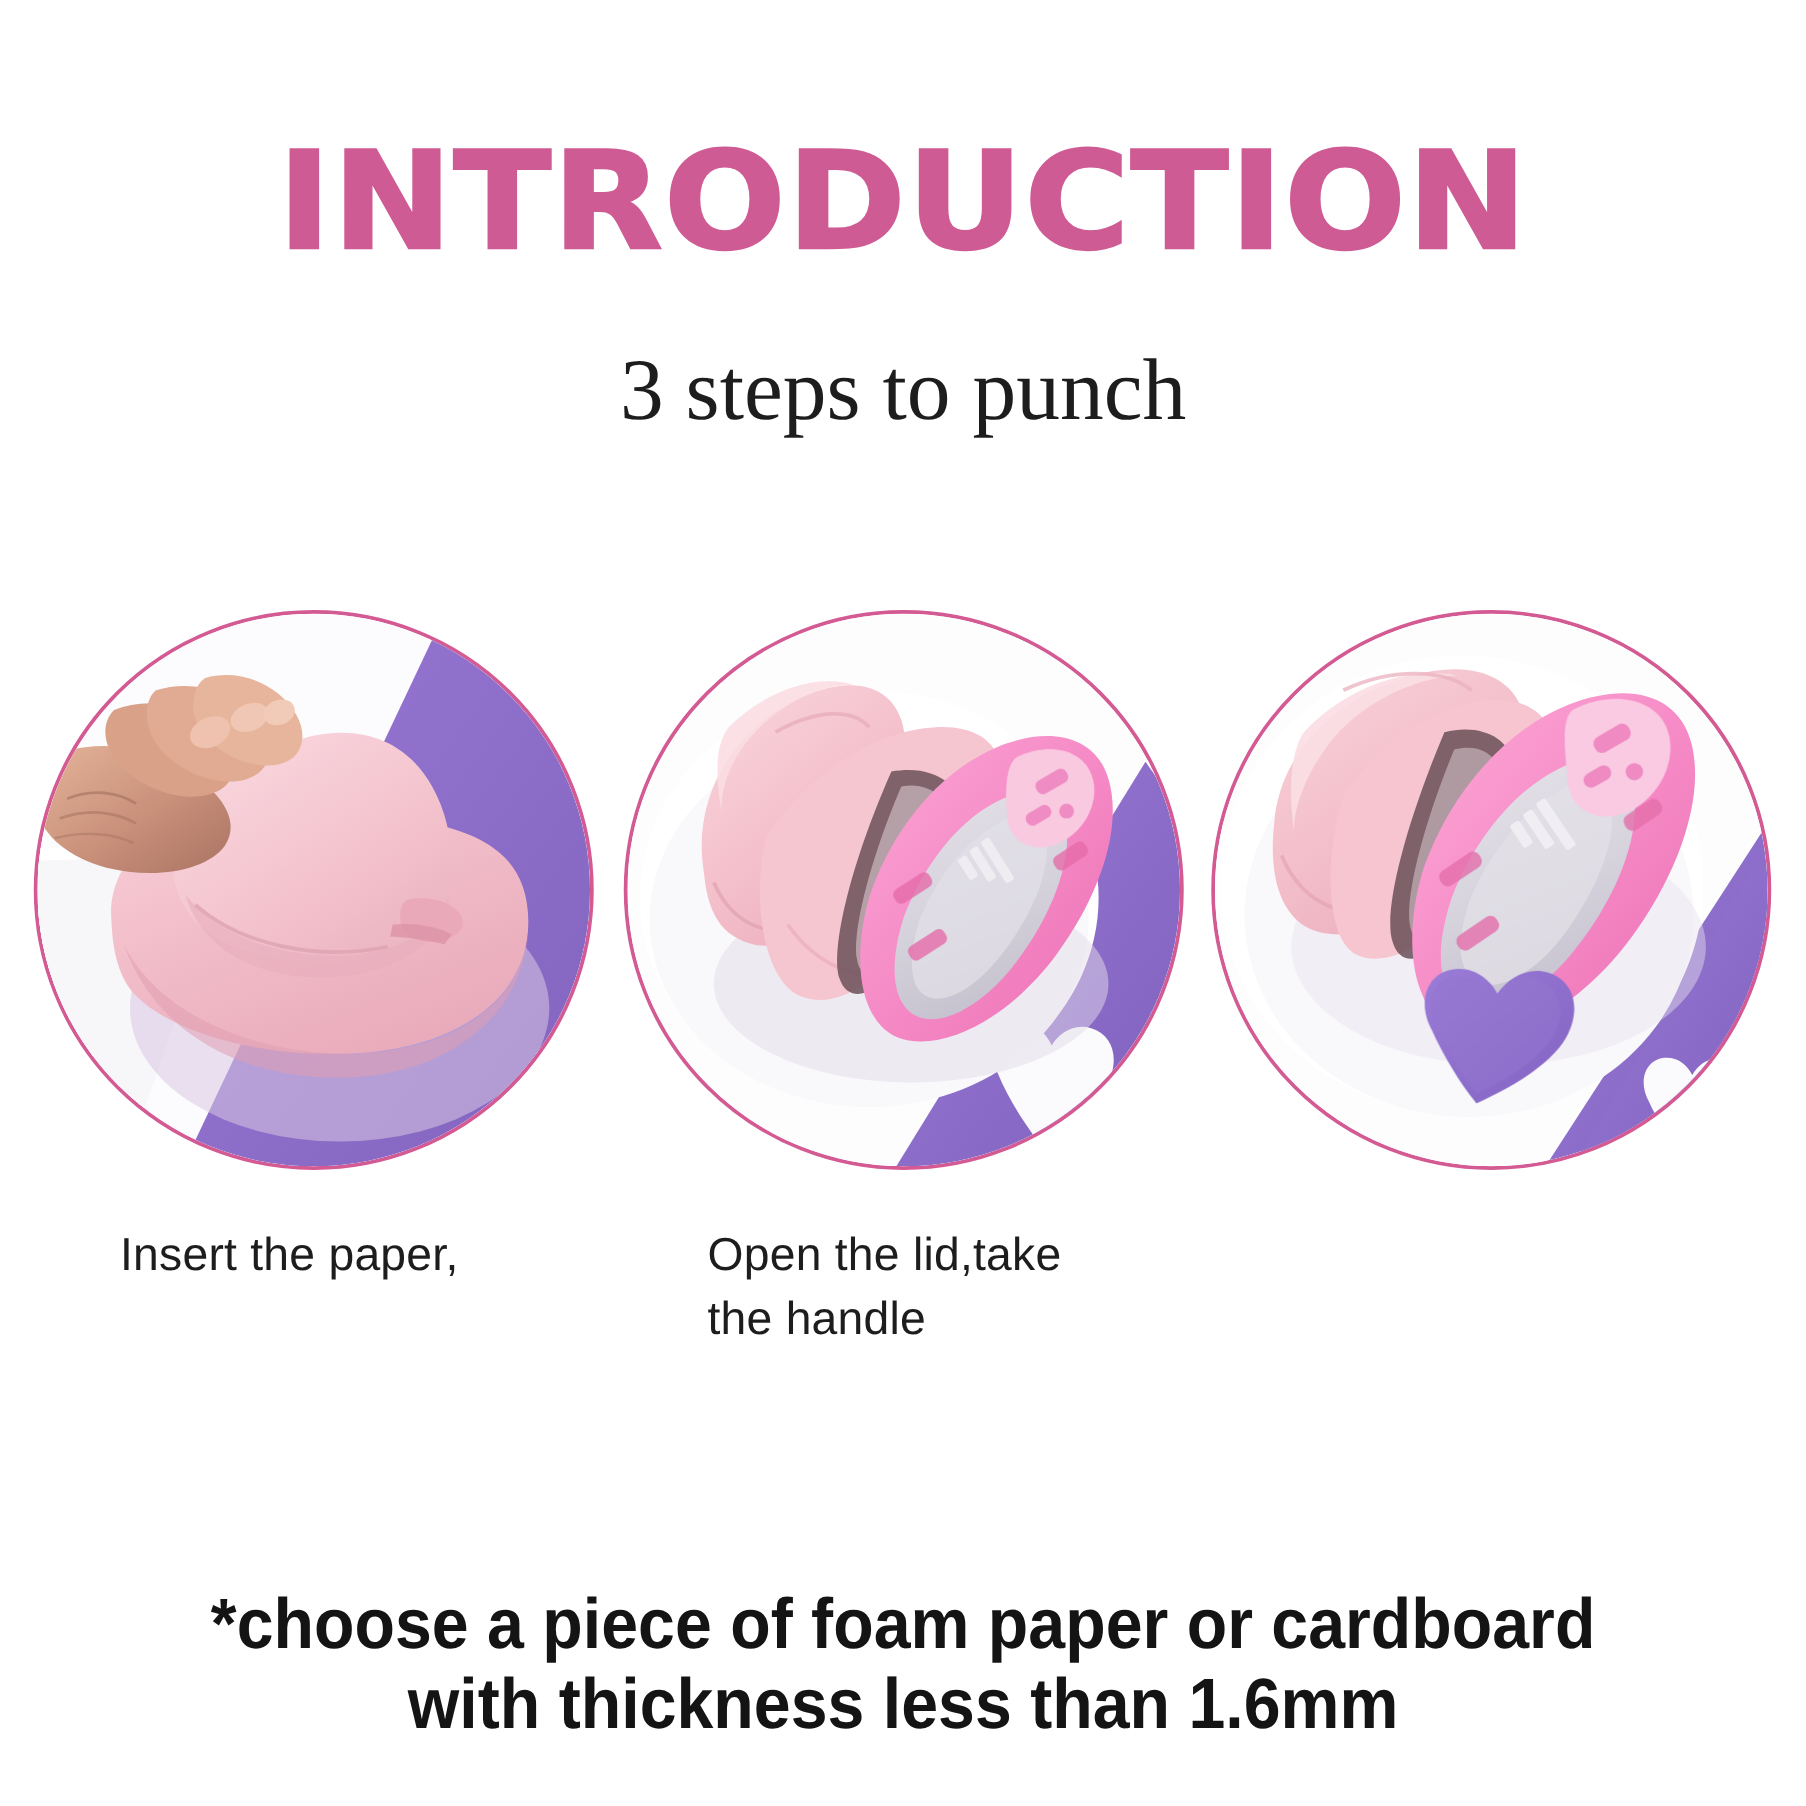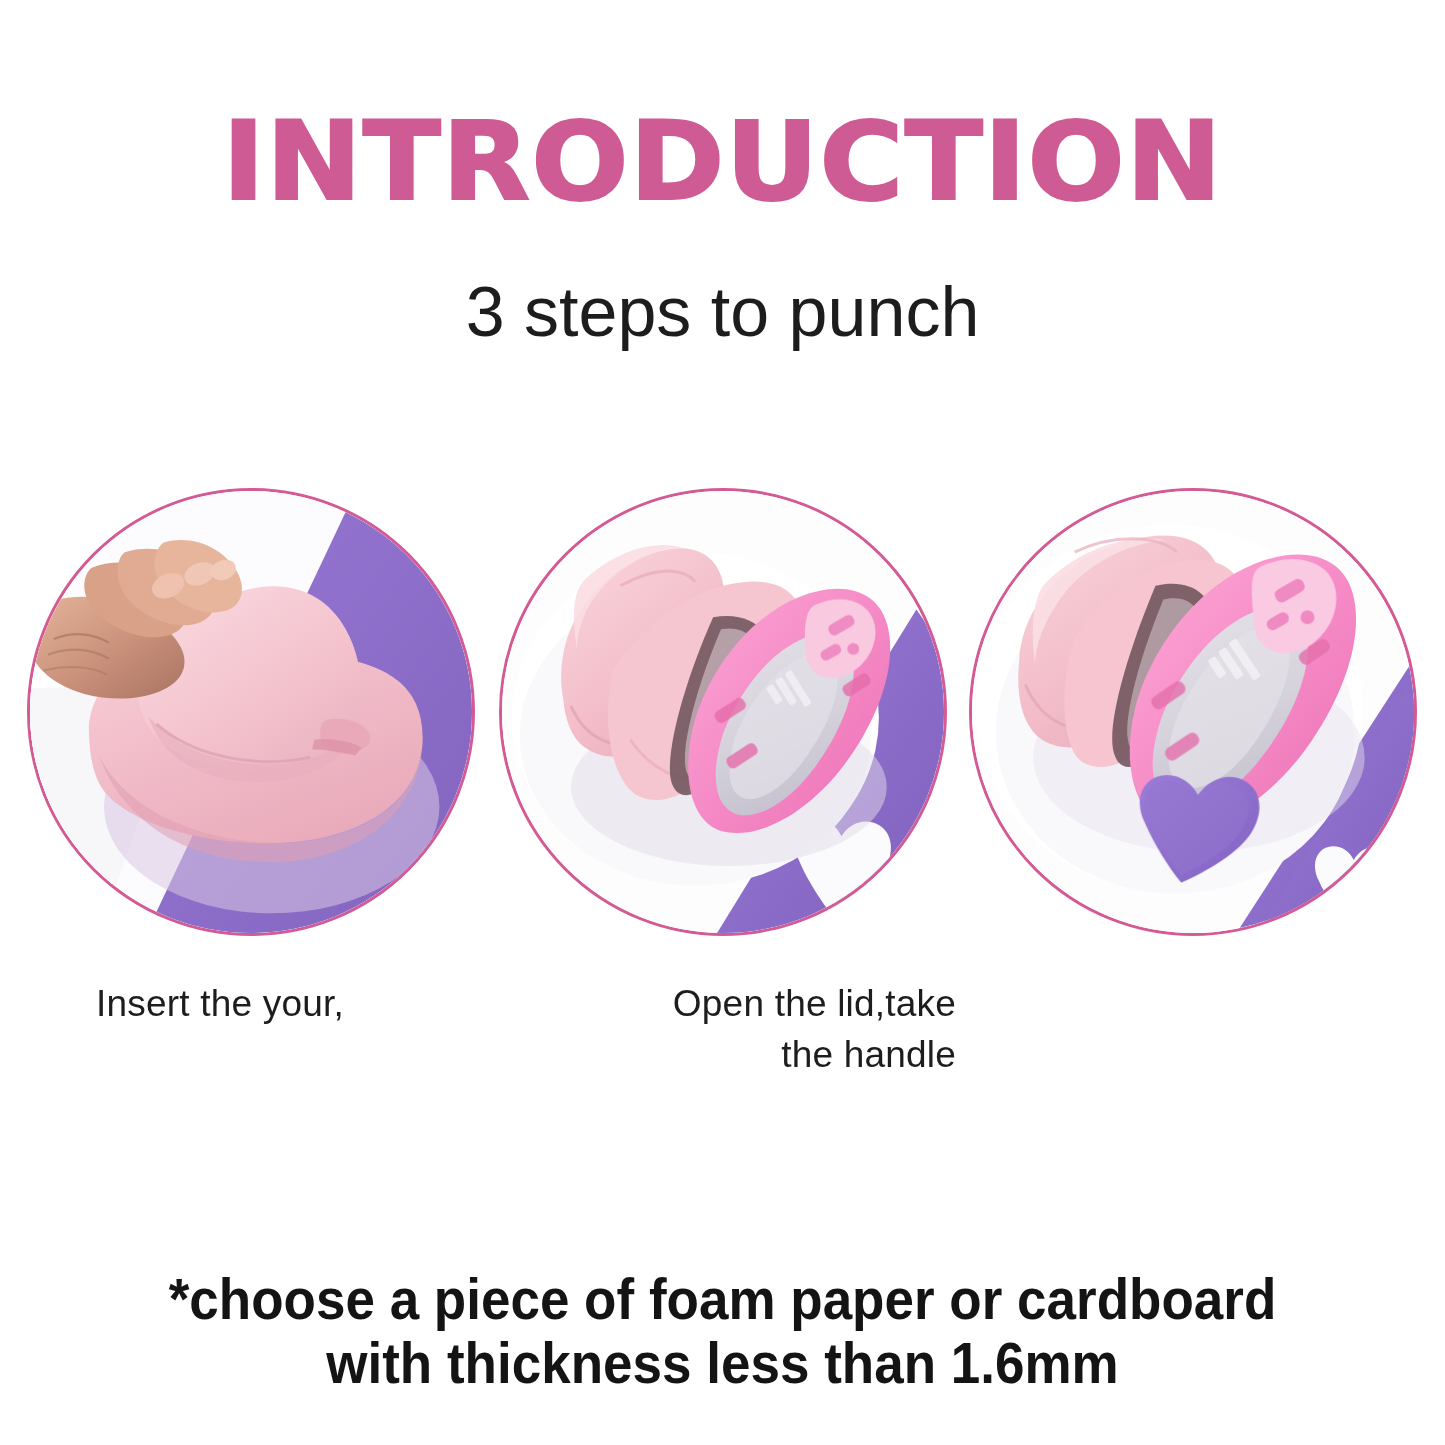--- a/index.html
+++ b/index.html
@@ -41,21 +41,21 @@
     transform: scaleX(1.06);
     transform-origin: center top;
   }
 
   .subtitle {
     position: absolute;
     top: 276px;
     left: 0;
     width: 1445px;
     text-align: center;
-    font-family: Liberation Sans, sans-serif;
+    font-family: Liberation Serif, serif;
     font-size: 70px;
     font-weight: 400;
     line-height: 1.05;
     color: #1d1d1d;
     white-space: nowrap;
   }
 
   
   .steps {
     position: absolute;
@@ -93,21 +93,21 @@
     margin-top: 42px;
     font-family: "Liberation Sans", sans-serif;
     font-size: 37px;
     line-height: 1.38;
     color: #1d1d1d;
     text-align: left;
     padding-left: 78px;
     box-sizing: border-box;
     letter-spacing: 0.2px;
   }
-  .step-2 .caption { padding-left: 76px; text-align: right; }
+  .step-2 .caption { padding-left: 76px; }
   .step-3 .caption { padding-left: 72px; }
   .caption .line { display: block; white-space: nowrap; }
 
   
   .footnote {
     position: absolute;
     top: 1268px;
     left: 0;
     width: 1445px;
     text-align: center;
@@ -198,21 +198,21 @@
           <ellipse cx="140" cy="96" rx="17" ry="12" fill="#eec2ae" transform="rotate(-24 140 96)"></ellipse>
           <ellipse cx="172" cy="84" rx="16" ry="11" fill="#f0c7b4" transform="rotate(-22 172 84)"></ellipse>
           <ellipse cx="196" cy="80" rx="13" ry="10" fill="#f2cbb8" transform="rotate(-20 196 80)"></ellipse>
 
           <path d="M24,150 C44,142 64,144 80,154" fill="none" stroke="#a87662" stroke-width="2.2" opacity="0.7"></path>
           <path d="M18,166 C40,158 62,160 80,170" fill="none" stroke="#a87662" stroke-width="2.2" opacity="0.6"></path>
           <path d="M14,182 C38,176 62,178 78,186" fill="none" stroke="#a87662" stroke-width="2" opacity="0.5"></path>
         </svg>
       </div>
       <div class="caption">
-        <span class="line">Insert the your,</span>
+        <span class="line">Insert the paper,</span>
       </div>
     </div>
 
     <div class="step step-2">
       <div class="photo">
         <svg viewBox="0 0 448 448" xmlns="http://www.w3.org/2000/svg" aria-hidden="true">
           <defs>
             <linearGradient id="s2pale" x1="0.2" y1="0" x2="0.85" y2="1">
               <stop offset="0%" stop-color="#f9d3da"></stop>
               <stop offset="55%" stop-color="#f3bec9"></stop>

